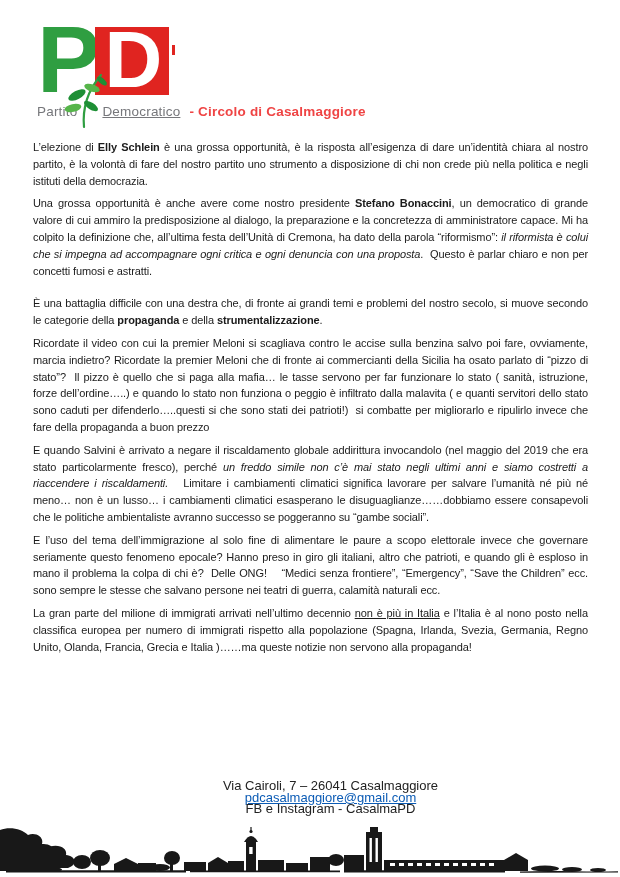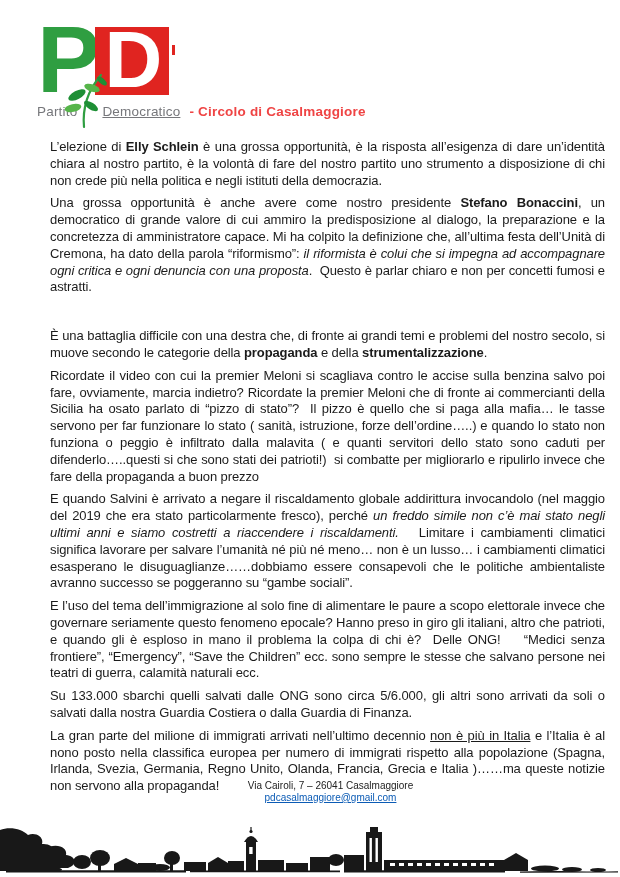--- a/index.html
+++ b/index.html
@@ -33,32 +33,32 @@
   .logo-tick{width:3px;height:10px;background:var(--red,#e02420);margin-left:3px;margin-top:19px;}
   .olive{position:absolute;left:24px;top:45px;width:50px;height:58px;}
   .subtitle{
     margin-top:8px;font-size:13.5px;color:var(--gray,#76777b);
     display:flex;align-items:baseline;white-space:nowrap;letter-spacing:0.2px;
   }
   .subtitle .word2{margin-left:25px;text-decoration:underline;}
   .circle-label{margin-left:9px;font-weight:700;color:#ef4444;}
   
   .doc-body{
-    position:absolute;left:50px;width:555px;top:139px;
-    font-size:13px;line-height:16.8px;letter-spacing:-0.1px;
+    position:absolute;left:33px;width:555px;top:139px;
+    font-size:11px;line-height:16.8px;letter-spacing:-0.1px;
   }
   .doc-body p.para{margin:0 0 6px;text-align:justify;}
-  .doc-body p.para.gap-before{margin-top:32px;}
+  .doc-body p.para.gap-before{margin-top:16px;}
   .b{font-weight:bold;}
   .i{font-style:italic;}
   .u{text-decoration:underline;}
   
   .footer{
     position:absolute;left:0;right:0;top:780px;text-align:center;
-    font-size:10px;line-height:11.6px;color:#222;margin-left:41px;
+    font-size:13px;line-height:11.6px;color:#222;margin-left:41px;
   }
   .footer a{color:var(--link,#0b5bb5);cursor:pointer;}
   
   .skyline{position:absolute;left:0;bottom:0;width:620px;height:50px;}
   .skyline svg{display:block;width:100%;height:100%;}
 </style>
 </head>
 <body>
 
 <div class="page">
@@ -88,27 +88,27 @@
     </div>
   </div>
 
   <div class="doc-body">
       <p class="para"><span>L’elezione di </span><span class="b">Elly Schlein</span><span> è una grossa opportunità, è la risposta all’esigenza di dare un’identità chiara al nostro partito, è la volontà di fare del nostro partito uno strumento a disposizione di chi non crede più nella politica e negli istituti della democrazia.</span></p>
       <p class="para"><span>Una grossa opportunità è anche avere come nostro presidente </span><span class="b">Stefano Bonaccini</span><span>, un democratico di grande valore di cui ammiro la predisposizione al dialogo, la preparazione e la concretezza di amministratore capace. Mi ha colpito la definizione che, all’ultima festa dell’Unità di Cremona, ha dato della parola “riformismo”: </span><span class="i">il riformista è colui che si impegna ad accompagnare ogni critica e ogni denuncia con una proposta</span><span>.&nbsp; Questo è parlar chiaro e non per concetti fumosi e astratti.</span></p>
       <p class="para gap-before"><span>È una battaglia difficile con una destra che, di fronte ai grandi temi e problemi del nostro secolo, si muove secondo le categorie della </span><span class="b">propaganda</span><span> e della </span><span class="b">strumentalizzazione</span><span>.</span></p>
       <p class="para"><span>Ricordate il video con cui la premier Meloni si scagliava contro le accise sulla benzina salvo poi fare, ovviamente, marcia indietro? Ricordate la premier Meloni che di fronte ai commercianti della Sicilia ha osato parlato di “pizzo di stato”?&nbsp; Il pizzo è quello che si paga alla mafia… le tasse servono per far funzionare lo stato ( sanità, istruzione, forze dell’ordine…..) e quando lo stato non funziona o peggio è infiltrato dalla malavita ( e quanti servitori dello stato sono caduti per difenderlo…..questi si che sono stati dei patrioti!)&nbsp; si combatte per migliorarlo e ripulirlo invece che fare della propaganda a buon prezzo</span></p>
       <p class="para"><span>E quando Salvini è arrivato a negare il riscaldamento globale addirittura invocandolo (nel maggio del 2019 che era stato particolarmente fresco), perché </span><span class="i">un freddo simile non c’è mai stato negli ultimi anni e siamo costretti a riaccendere i riscaldamenti.</span><span>&nbsp;&nbsp; Limitare i cambiamenti climatici significa lavorare per salvare l’umanità né più né meno… non è un lusso… i cambiamenti climatici esasperano le disuguaglianze……dobbiamo essere consapevoli che le politiche ambientaliste avranno successo se poggeranno su “gambe sociali”.</span></p>
       <p class="para"><span>E l’uso del tema dell’immigrazione al solo fine di alimentare le paure a scopo elettorale invece che governare seriamente questo fenomeno epocale? Hanno preso in giro gli italiani, altro che patrioti, e quando gli è esploso in mano il problema la colpa di chi è?&nbsp; Delle ONG!&nbsp;&nbsp;&nbsp; “Medici senza frontiere”, “Emergency”, “Save the Children” ecc. sono sempre le stesse che salvano persone nei teatri di guerra, calamità naturali ecc.</span></p>
-      <p class="para"><span>Su 133.000 sbarchi quelli salvati dalle ONG sono circa 5/6.000, gli altri sono arrivati da soli o salvati dalla nostra Guardia Costiera o dalla Guardia di Finanza.</span></p>
       <p class="para"><span>La gran parte del milione di immigrati arrivati nell’ultimo decennio </span><span class="u">non è più in Italia</span><span> e l’Italia è al nono posto nella classifica europea per numero di immigrati rispetto alla popolazione (Spagna, Irlanda, Svezia, Germania, Regno Unito, Olanda, Francia, Grecia e Italia )……ma queste notizie non servono alla propaganda!</span></p>
     </div>
 
   <div class="footer">
     <div>Via Cairoli, 7 – 26041 Casalmaggiore</div>
     <div><a href="#">pdcasalmaggiore@gmail.com</a></div>
+    <div>FB e Instagram - CasalmaPD</div>
   </div>
 
   <div class="skyline">
     <svg viewBox="0 0 620 50" preserveAspectRatio="none">
       <g fill="#181818">
 
         <path d="M0,3 C10,-1 22,2 28,8 C36,5 44,10 42,17 C52,16 58,24 50,29 C60,30 64,37 55,40 C62,41 64,43 60,44 L0,44 Z"></path>
         <path d="M44,22 C56,15 68,20 66,28 C76,29 78,38 68,41 L44,41 Z"></path>
 
         <ellipse cx="82" cy="35" rx="9" ry="7"></ellipse>

